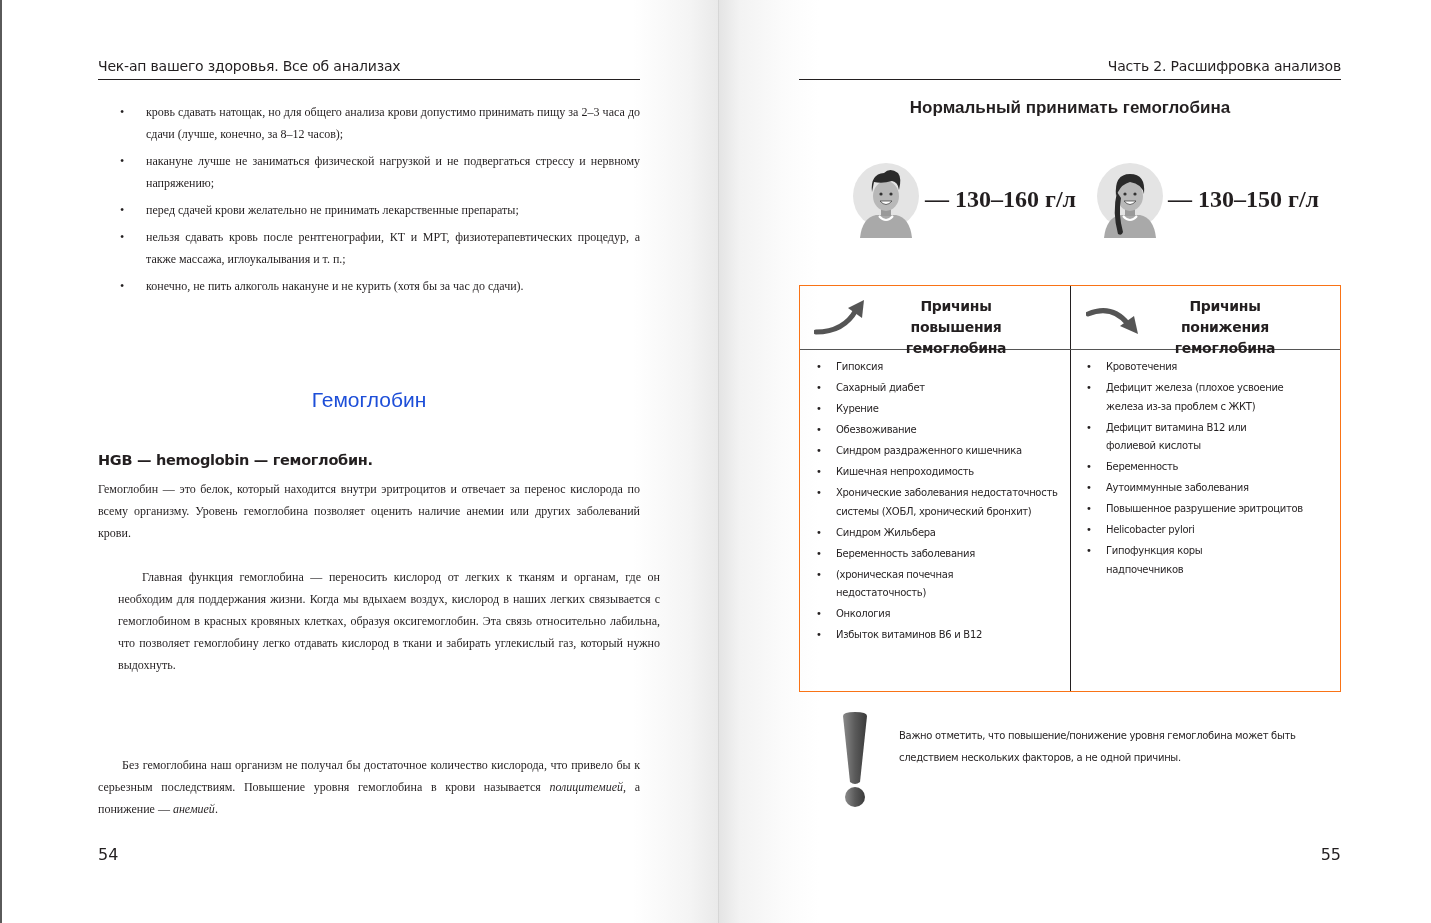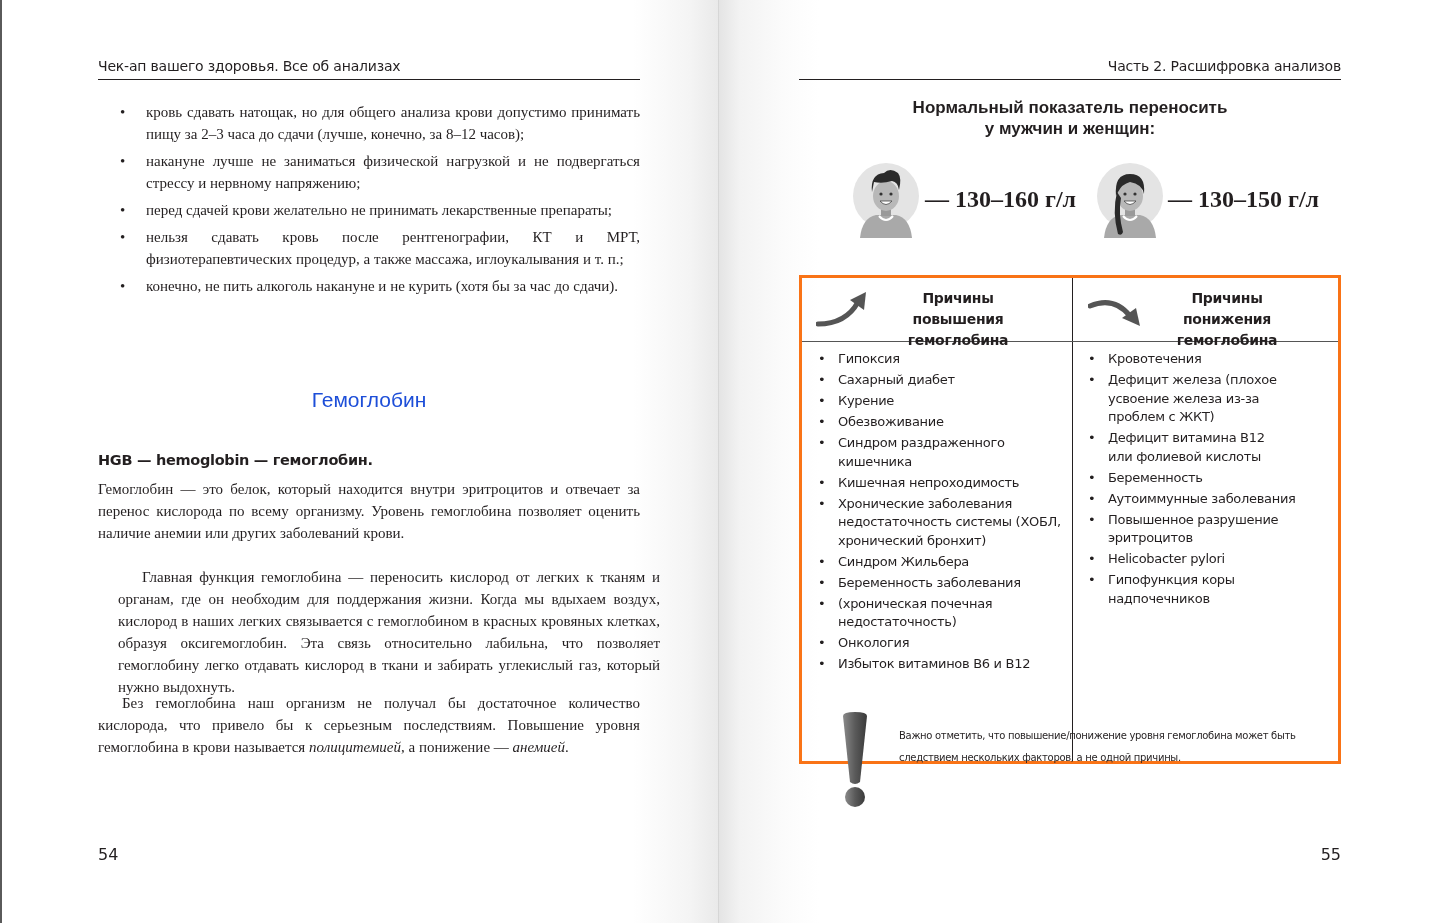--- a/index.html
+++ b/index.html
@@ -12,59 +12,59 @@
   .page-left { left: 2px; width: 717px; background: linear-gradient(to right, #ffffff 0%, #ffffff 88%, #f4f4f4 96%, #e9e9e9 100%); }
   .page-right { left: 719px; width: 712px; background: linear-gradient(to right, #e4e4e4 0%, #f3f3f3 3%, #fbfbfb 9%, #ffffff 14%, #ffffff 100%); }
   .gutter { position: absolute; left: 718px; top: 0; width: 2px; height: 923px; background: #d6d6d6; }
 
   .run-head {
     position: absolute; top: 58px; font-family: "DejaVu Sans", sans-serif; font-size: 14px;
     color: #231f20; letter-spacing: -0.2px;
   }
   .rule { position: absolute; top: 79px; height: 1px; background: #231f20; }
 
-  .serif { font-family: "Liberation Serif", serif; font-size: 15px; line-height: 22px; color: #231f20; }
+  .serif { font-family: "Liberation Serif", serif; font-size: 12px; line-height: 22px; color: #231f20; }
   .bullets { position: absolute; left: 98px; top: 101px; width: 542px; margin: 0; padding: 0; list-style: none; }
   .bullets li { position: relative; padding-left: 48px; text-align: justify; margin-bottom: 5px; }
   .bullets li::before { content: "•"; position: absolute; left: 22px; top: 0; }
 
   .section-title {
     position: absolute; left: 98px; top: 388px; width: 542px; text-align: center;
     font-family: "Liberation Sans", sans-serif; font-size: 21px; color: #1d4ed8;
   }
   .term { position: absolute; left: 98px; top: 452px; font-family: "DejaVu Sans", sans-serif; font-weight: bold; font-size: 14.5px; letter-spacing: -0.3px; }
   .para { position: absolute; left: 98px; width: 542px; margin: 0; text-align: justify; }
   .para.indent { text-indent: 24px; }
   .p1 { top: 478px; }
   .p2 { top: 566px; margin-left: 20px; }
-  .p3 { top: 692px; }
+  .p3 { top: 754px; }
   em { font-style: italic; }
 
   .page-num { position: absolute; top: 845px; font-family: "DejaVu Sans", sans-serif; font-size: 16px; }
 
   .norm-title {
     position: absolute; left: 799px; top: 97px; width: 542px; text-align: center;
     font-family: "Liberation Sans", sans-serif; font-weight: bold; font-size: 17px; line-height: 21px;
   }
   .avatar { position: absolute; width: 68px; height: 76px; }
   .norm-value { position: absolute; top: 186px; font-family: "Liberation Serif", serif; font-weight: bold; font-size: 24px; }
 
   .causes-table {
-    position: absolute; left: 799px; top: 275px; width: 542px; height: 489px;
-    border: 3px solid #f97316; box-sizing: border-box;
+    position: absolute; left: 799px; top: 285px; width: 542px; height: 407px;
+    border: 1px solid #f97316; box-sizing: border-box;
   }
   .col-divider { position: absolute; left: 270px; top: 0; width: 1px; height: 100%; background: #231f20; }
   .head-divider { position: absolute; left: 0; top: 63px; width: 100%; height: 1px; background: #555; }
   .col-head {
     position: absolute; top: 10px; text-align: center; width: 160px;
     font-family: "DejaVu Sans", sans-serif; font-weight: bold; font-size: 14px; line-height: 21px; letter-spacing: -0.3px;
   }
   .arrow { position: absolute; }
   .cause-list { position: absolute; top: 72px; margin: 0; padding: 0; list-style: none;
-    font-family: "DejaVu Sans", sans-serif; font-size: 13px; line-height: 18.5px; letter-spacing: -0.3px; color: #231f20; }
+    font-family: "DejaVu Sans", sans-serif; font-size: 10px; line-height: 18.5px; letter-spacing: -0.3px; color: #231f20; }
   .cause-list li { position: relative; padding-left: 30px; margin-bottom: 2.5px; }
   .cause-list li::before { content: "•"; position: absolute; left: 10px; }
 
   .note-icon { position: absolute; left: 840px; top: 712px; width: 30px; height: 96px; }
   .note-text {
     position: absolute; left: 899px; top: 725px; width: 430px;
     font-family: "DejaVu Sans", sans-serif; font-size: 10px; line-height: 22px; letter-spacing: -0.3px; color: #231f20;
   }
 </style>
 </head>
@@ -93,22 +93,21 @@
 <p class="para serif p1">Гемоглобин — это белок, который находится внутри эритроцитов и отвечает за перенос кислорода по всему организму. Уровень гемоглобина позволяет оценить наличие анемии или других заболеваний крови.</p>
 <p class="para serif indent p2">Главная функция гемоглобина — переносить кислород от легких к тканям и органам, где он необходим для поддержания жизни. Когда мы вдыхаем воздух, кислород в наших легких связывается с гемоглобином в красных кровяных клетках, образуя оксигемоглобин. Эта связь относительно лабильна, что позволяет гемоглобину легко отдавать кислород в ткани и забирать углекислый газ, который нужно выдохнуть.</p>
 <p class="para serif indent p3"><span>Без гемоглобина наш организм не получал бы достаточное количество кислорода, что привело бы к серьезным последствиям. Повышение уровня гемоглобина в крови называется </span><em>полицитемией</em><span>, а понижение — </span><em>анемией</em><span>.</span></p>
 
 <div class="page-num" style="left:98px;">54</div>
 
 <div class="run-head" style="right:90px;">Часть 2. Расшифровка анализов</div>
 <div class="rule" style="left:799px; width:542px;"></div>
 
 <div class="norm-title">
-  <div>Нормальный показатель переносить</div>
-  <div>у мужчин и женщин:</div>
+  <div>Нормальный принимать гемоглобина</div>
 </div>
 
 <svg class="avatar" style="left:852px; top:162px;" viewBox="0 0 68 76">
   <circle cx="34" cy="34" r="33" fill="#e4e4e4"></circle>
   <path d="M8 76 Q10 56 24 53 L44 53 Q58 56 60 76 Z" fill="#a9a9a9"></path>
   <path d="M27 54 Q34 62 41 54" fill="none" stroke="#fff" stroke-width="2"></path>
   <rect x="29" y="44" width="10" height="10" fill="#9a9a9a"></rect>
   <ellipse cx="34" cy="34" rx="13" ry="15" fill="#b8b8b8"></ellipse>
   <path d="M20 30 Q18 12 32 11 Q38 5 46 11 Q50 16 47 28 Q46 20 40 19 Q30 22 22 20 Z" fill="#2a2a2a"></path>
   <circle cx="29" cy="32" r="1.6" fill="#333"></circle>

